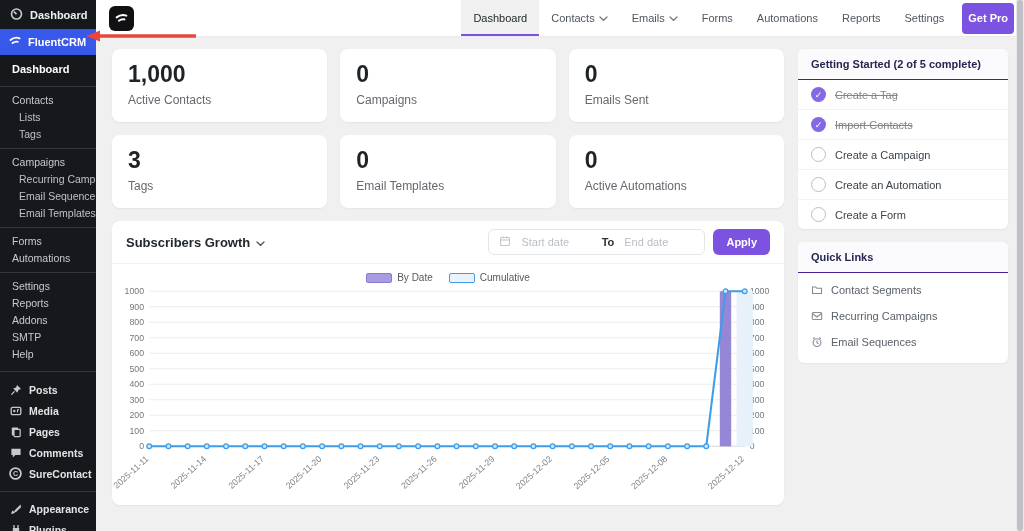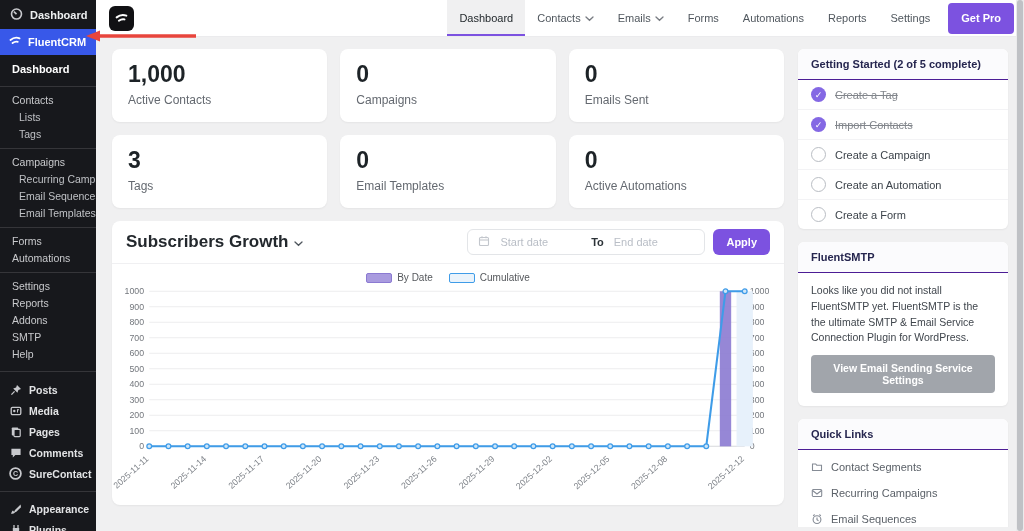--- a/index.html
+++ b/index.html
@@ -28,42 +28,42 @@
   
   .main { position:absolute; left:96px; top:0; width:928px; height:531px; }
   .topbar { height:37px; background:#fff; border-bottom:1px solid #ebebed;
     display:flex; align-items:center; }
   .logo-sq { width:25px; height:25px; border-radius:6px; background:#111114;
     margin-left:13px; display:flex; align-items:center; justify-content:center; flex:none; }
   .nav { margin-left:auto; display:flex; align-items:center; height:100%; }
   .nav-item { height:100%; display:flex; align-items:center; gap:4px; padding:0 12px;
     font-size:11px; color:#50575e; cursor:pointer; border-bottom:2px solid transparent; border-top:2px solid transparent; }
   .nav-item.active { background:#f0f0f1; color:#1d2327; border-bottom-color:#7c52e0; }
-  .getpro { height:31px; margin:0 10px 0 6px; padding:0 13px; display:flex; align-items:center;
+  .getpro { height:31px; margin:0 10px 0 6px; padding:0 6px; display:flex; align-items:center;
     background:#7c52e0; color:#fff; border-radius:4px; font-weight:bold; font-size:11px; cursor:pointer; }
 
   .content { position:absolute; top:37px; left:0; width:920px; bottom:4px; overflow:hidden;
     display:flex; gap:14px; padding:12px 8px 0 16px; }
   .left-col { flex:1; min-width:0; }
   .right-col { width:210px; flex:none; }
 
   
   .stats { display:grid; grid-template-columns:repeat(3,1fr); gap:13px; }
   .stat-card { background:#fff; border-radius:8px; padding:12px 16px; height:73px;
     box-shadow:0 1px 2px rgba(0,0,0,.05); }
   .stat-value { font-size:23px; font-weight:bold; color:#1d2327; }
   .stat-label { font-size:12px; color:#646970; margin-top:5px; }
 
   
   .chart-card { background:#fff; border-radius:8px; margin-top:13px; box-shadow:0 1px 2px rgba(0,0,0,.05); }
   .chart-head { display:flex; align-items:center; padding:8px 14px; border-bottom:1px solid #f0f0f2; }
-  .chart-title { font-size:17px; font-weight:bold; color:#23282d; display:flex; gap:6px; align-items:center; cursor:pointer; }
+  .chart-title { font-size:13px; font-weight:bold; color:#23282d; display:flex; gap:6px; align-items:center; cursor:pointer; }
   .spacer { flex:1; }
   .date-range { display:flex; align-items:center; gap:10px; border:1px solid #e3e5e8;
-    border-radius:6px; padding:5px 10px; font-size:11px; width:238px; }
+    border-radius:6px; padding:5px 10px; font-size:11px; width:217px; }
   .ph { color:#b9bec6; flex:1; cursor:text; }
   .to-lbl { color:#2c3338; font-weight:bold; }
   .apply-btn { margin-left:8px; background:#7c52e0; color:#fff; font-size:11px; font-weight:bold;
     padding:7px 13px; border-radius:6px; border:none; cursor:pointer; }
   .legend { display:flex; justify-content:center; gap:16px; padding:8px 0 0;
     font-size:10px; color:#55585c; align-items:center; }
   .legend-entry { display:flex; align-items:center; gap:5px; }
   .swatch { width:26px; height:10px; border-radius:2px; }
   .chart-svg { width:100%; display:block; font-family:inherit; }
 
@@ -422,28 +422,20 @@
           <div class="gs-item">
             <span class="gs-circle"></span>
             <span class="gs-label">Create an Automation</span>
           </div>
           <div class="gs-item">
             <span class="gs-circle"></span>
             <span class="gs-label">Create a Form</span>
           </div>
         </div>
 
-        <div class="rcard">
-          <div class="rcard-head">FluentSMTP</div>
-          <div class="smtp-body">
-            <span>Looks like you did not install FluentSMTP yet. FluentSMTP is the the ultimate SMTP &amp; Email Service Connection Plugin for WordPress.</span>
-            <br>
-            <button class="smtp-btn">View Email Sending Service Settings</button>
-          </div>
-        </div>
 
         <div class="rcard">
           <div class="rcard-head">Quick Links</div>
           <div class="ql-body">
             <div class="ql-link">
               <span class="ic"><svg width="12" height="12" viewBox="0 0 12 12">
                     <path d="M1.5 3 h3.2 l1 1.2 h4.8 v5.3 h-9 z" fill="none" stroke="#868c96" stroke-width="1.1"></path>
                   </svg></span>
               <span>Contact Segments</span>
             </div>

